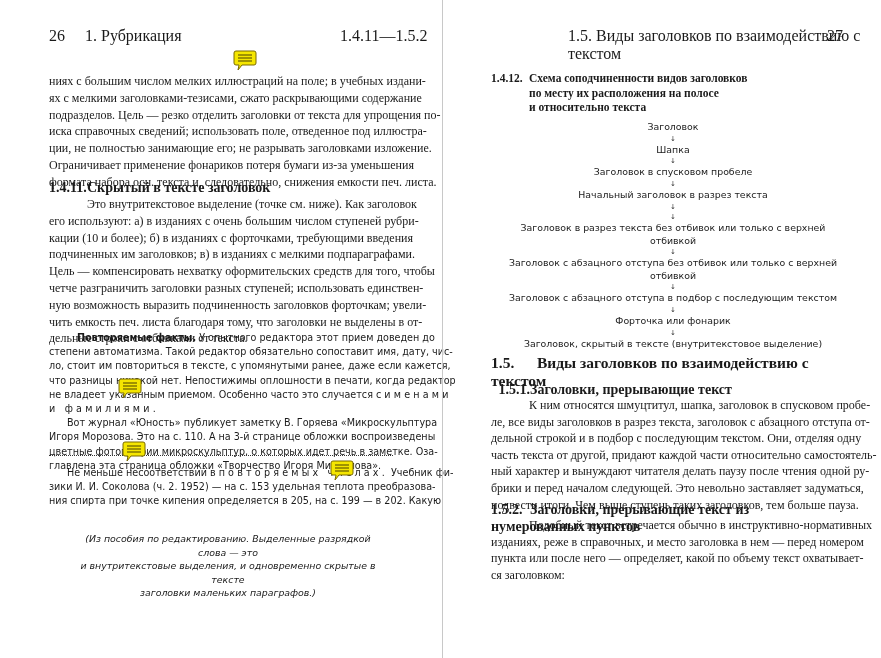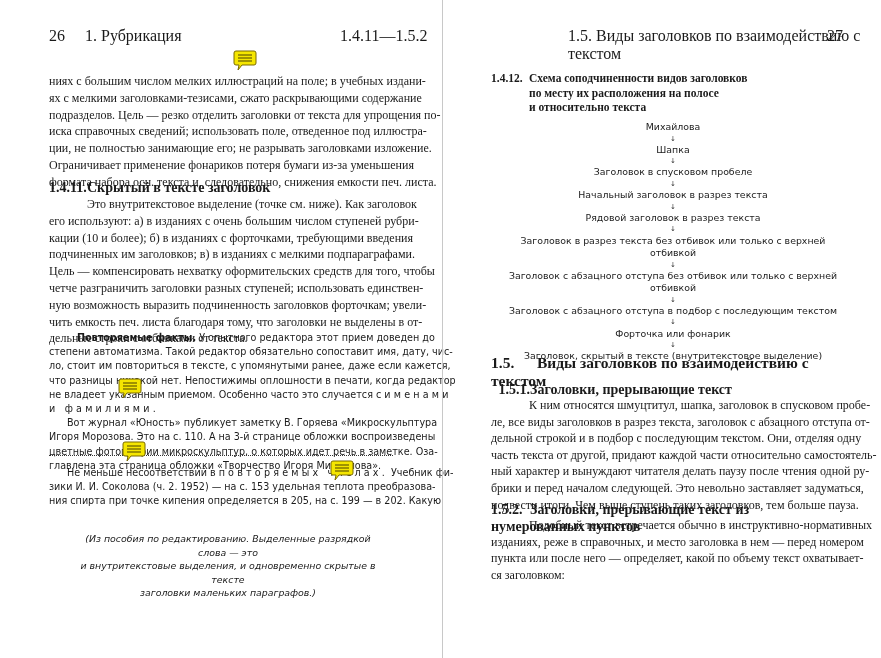--- a/index.html
+++ b/index.html
@@ -110,29 +110,28 @@
   <span class="running-head rh-right-title">1.5. Виды заголовков по взаимодействию с текстом</span>
   <span class="running-head rh-right-num">27</span>
 
   <div class="block heading" style="left:48px; top:71px; width:345px; font-size:11.5px; line-height:14.5px;">
     <span class="num">1.4.12.</span><span>Схема соподчиненности видов заголовков</span><br>
     <span class="num"></span><span>по месту их расположения на полосе</span><br>
     <span class="num"></span><span>и относительно текста</span>
   </div>
 
   <div class="schema">
-    <span class="item">Михайлова</span>
+    <span class="item">Заголовок</span>
     <span class="arrow">↓</span>
     <span class="item">Шапка</span>
     <span class="arrow">↓</span>
     <span class="item">Заголовок в спусковом пробеле</span>
     <span class="arrow">↓</span>
     <span class="item">Начальный заголовок в разрез текста</span>
     <span class="arrow">↓</span>
-    <span class="item">Рядовой заголовок в разрез текста</span>
     <span class="arrow">↓</span>
     <span class="item">Заголовок в разрез текста без отбивок или только с верхней отбивкой</span>
     <span class="arrow">↓</span>
     <span class="item">Заголовок с абзацного отступа без отбивок или только с верхней отбивкой</span>
     <span class="arrow">↓</span>
     <span class="item">Заголовок с абзацного отступа в подбор с последующим текстом</span>
     <span class="arrow">↓</span>
     <span class="item">Форточка или фонарик</span>
     <span class="arrow">↓</span>
     <span class="item">Заголовок, скрытый в тексте (внутритекстовое выделение)</span>

